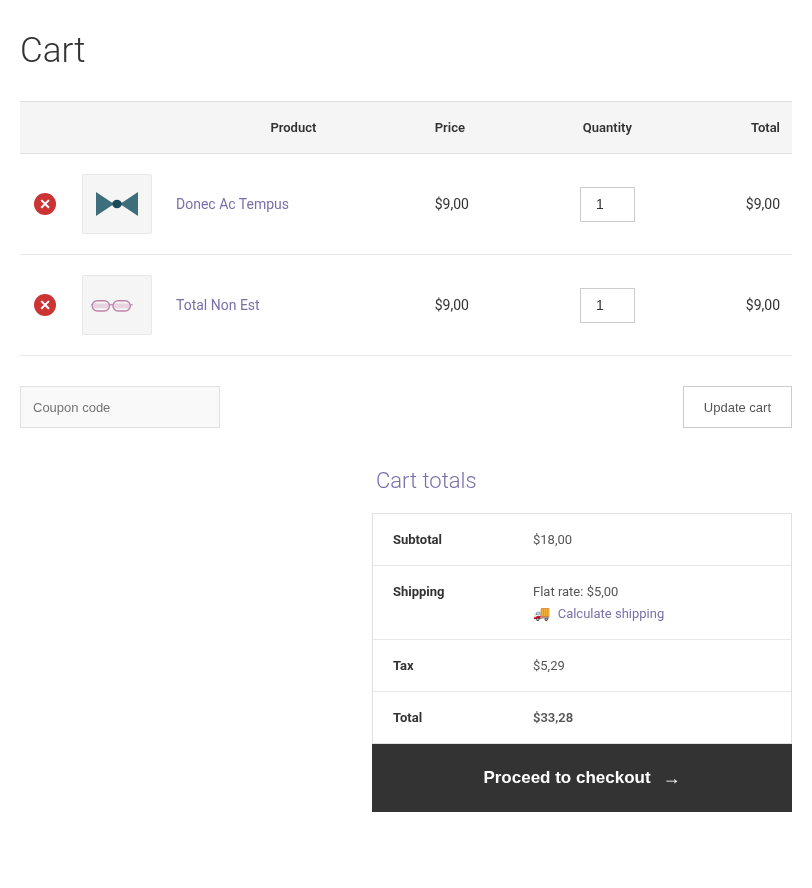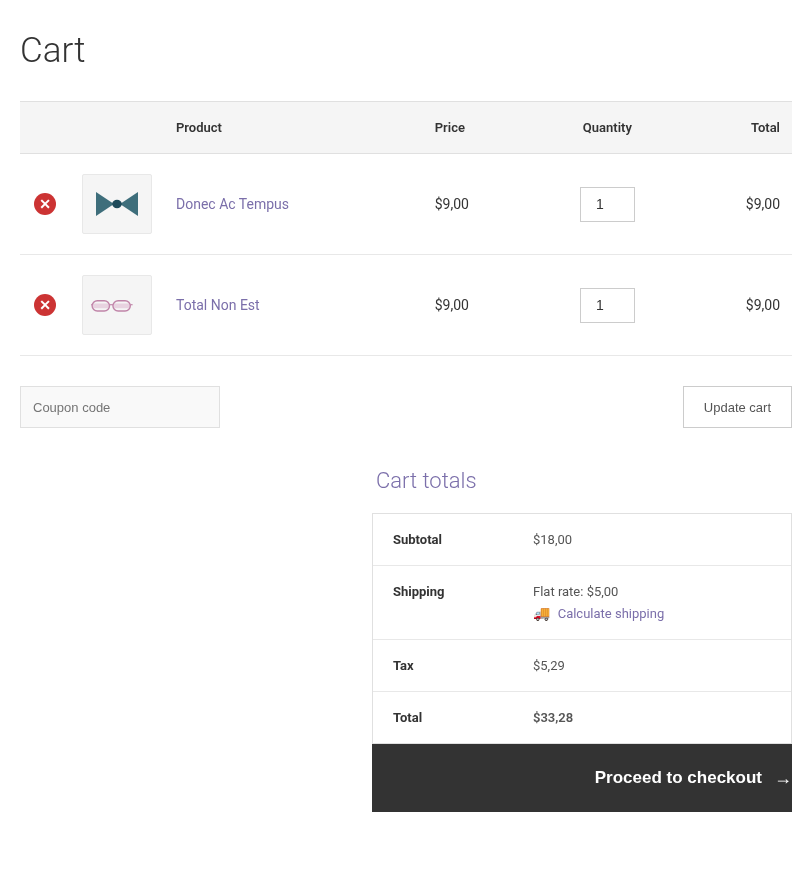--- a/index.html
+++ b/index.html
@@ -30,21 +30,21 @@
       background: #f5f5f5;
       border-top: 1px solid #e0e0e0;
       border-bottom: 1px solid #e0e0e0;
     }
 
     .cart-table th {
       padding: 18px 12px;
       font-weight: 600;
       font-size: 13px;
       color: #333;
-      text-align: left;
+      text-align: center;
     }
 
     .cart-table th.col-remove { width: 50px; text-align: center; }
     .cart-table th.col-image { width: 80px; }
     .cart-table th.col-product { }
     .cart-table th.col-price { text-align: left; }
     .cart-table th.col-quantity { text-align: center; }
     .cart-table th.col-total { text-align: right; }
 
     .cart-table tbody tr {
@@ -212,21 +212,21 @@
 
     .shipping-icon {
       margin-right: 4px;
       font-size: 14px;
     }
 
     
     .checkout-btn {
       display: flex;
       align-items: center;
-      justify-content: flex-end;
+      justify-content: center;
       width: 420px;
       height: 68px;
       background: #333;
       color: #fff;
       border: none;
       font-size: 17px;
       font-weight: 700;
       cursor: pointer;
       gap: 12px;
       margin-top: 0;

